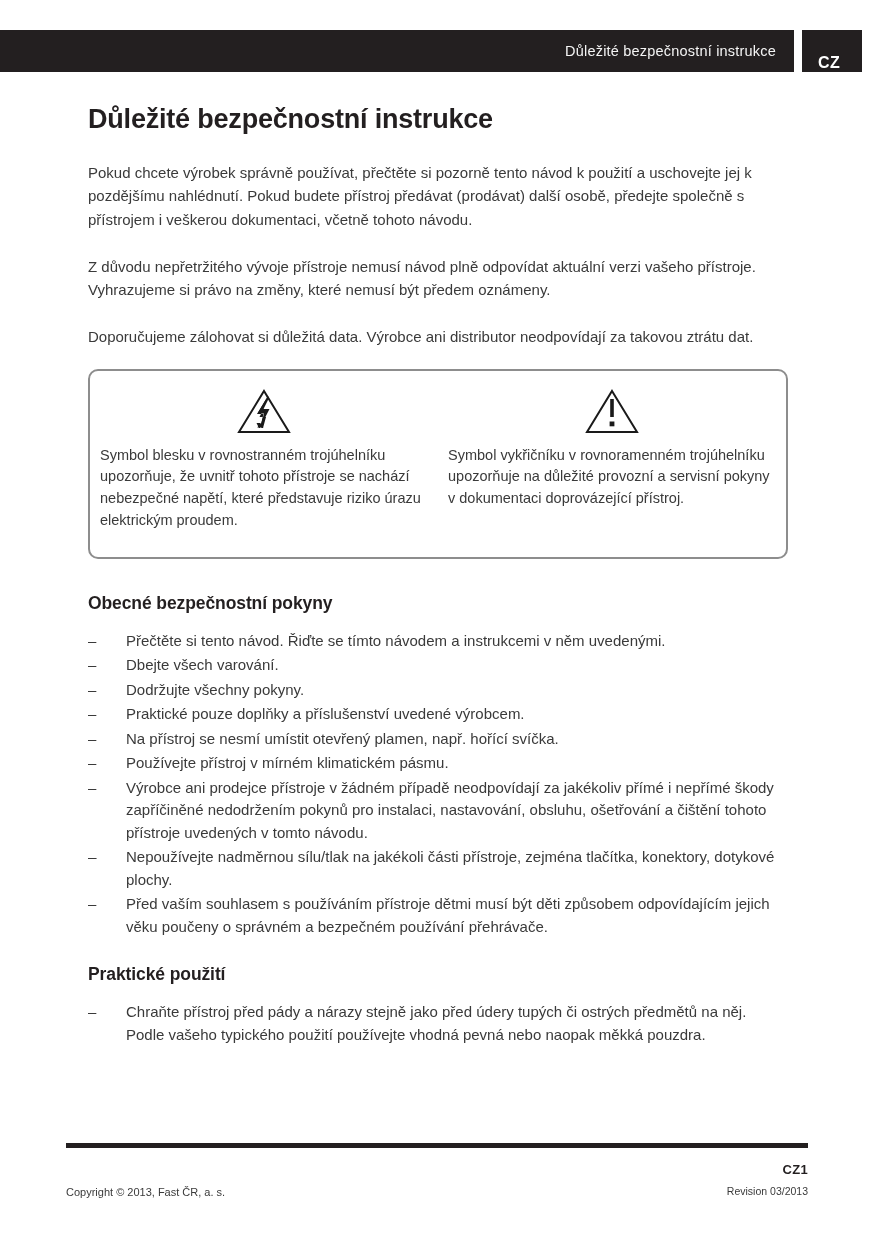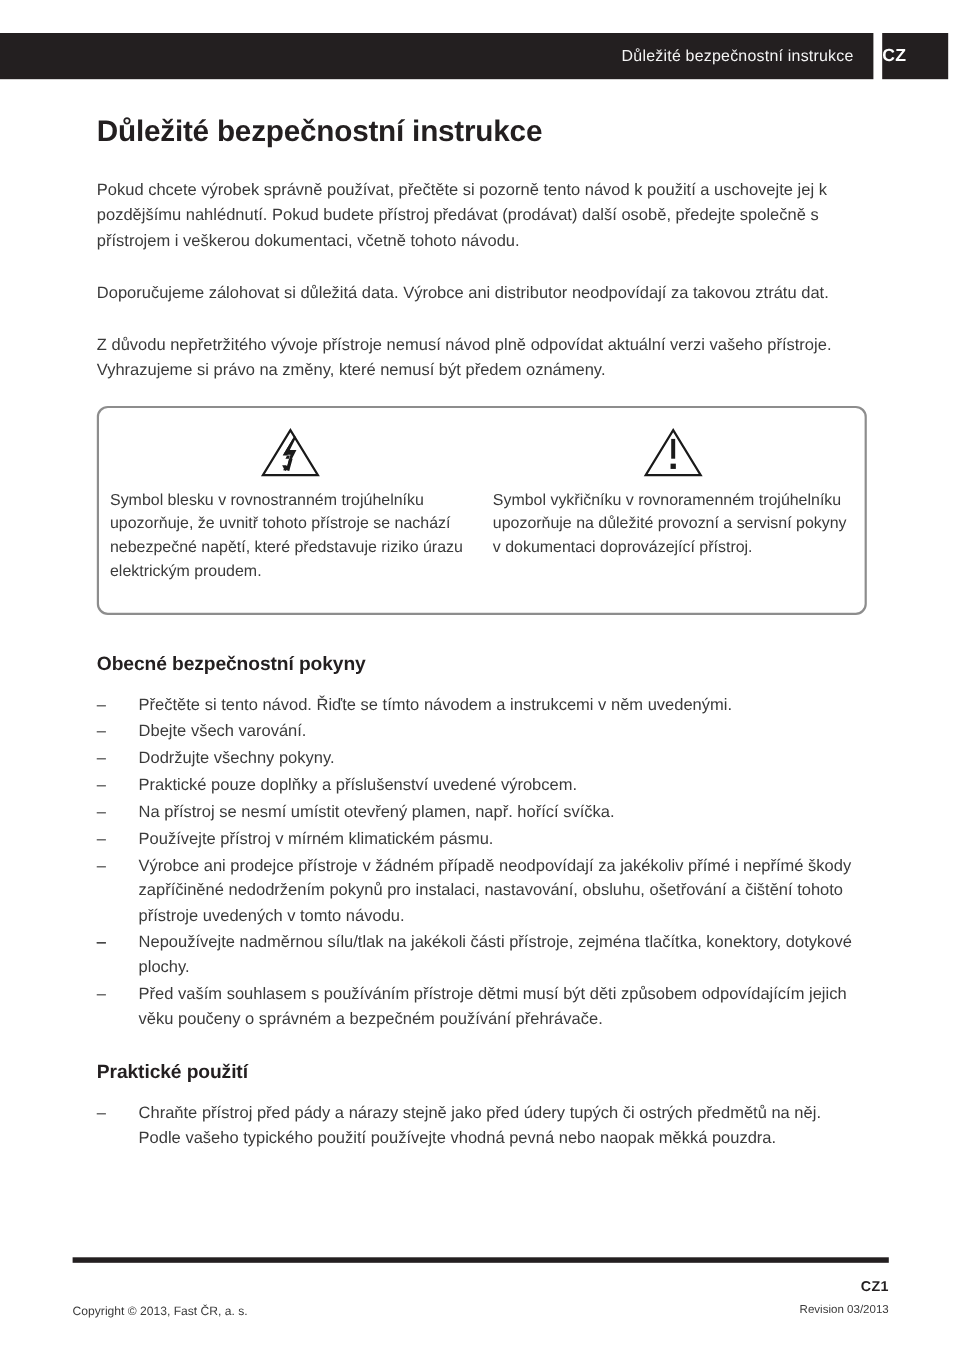--- a/index.html
+++ b/index.html
@@ -45,22 +45,23 @@
     white-space: nowrap;
   }
   .header-lang-box {
     position: absolute;
     left: 802px;
     top: 0;
     width: 60px;
     height: 42px;
     background: #231f20;
     display: flex;
-    align-items: center;
-    box-sizing: border-box;
+    align-items: flex-end;
+    box-sizing: border-box;
+    padding-left: 16px;
   }
   .header-lang-box .lang-text {
     color: #ffffff;
     font-size: 16px;
     font-weight: bold;
     letter-spacing: 0.4px;
   }
 
   
   .content {
@@ -204,22 +205,22 @@
     <span class="lang-text">CZ</span>
   </div>
 </div>
 
 <div class="content">
 
   <h1 class="doc-title">Důležité bezpečnostní instrukce</h1>
 
   <div class="intro-block">
     <p class="body-para">Pokud chcete výrobek správně používat, přečtěte si pozorně tento návod k použití a uschovejte jej k pozdějšímu nahlédnutí. Pokud budete přístroj předávat (prodávat) další osobě, předejte společně s přístrojem i veškerou dokumentaci, včetně tohoto návodu.</p>
+    <p class="body-para">Z důvodu nepřetržitého vývoje přístroje nemusí návod plně odpovídat aktuální verzi vašeho přístroje. Vyhrazujeme si právo na změny, které nemusí být předem oznámeny.</p>
     <p class="body-para">Doporučujeme zálohovat si důležitá data. Výrobce ani distributor neodpovídají za takovou ztrátu dat.</p>
-    <p class="body-para">Z důvodu nepřetržitého vývoje přístroje nemusí návod plně odpovídat aktuální verzi vašeho přístroje. Vyhrazujeme si právo na změny, které nemusí být předem oznámeny.</p>
   </div>
 
   <div class="warning-box">
 
     <div class="warning-cell">
       <div class="warning-icon">
         <svg width="56" height="48" viewBox="0 0 56 48" aria-hidden="true">
           <polygon points="28,4 53,45 3,45" fill="none" stroke="#1a1a1a" stroke-width="2"></polygon>
           <path d="M32 9 L21 27 L27.5 27 L24 41 L23 41 L20.5 36 L24 36 L25.5 41 L27 41 L30 30 L23.5 30 L33 11 Z" fill="#1a1a1a"></path>
           <path d="M31.5 9.5 L21.5 26.5 L28 26.5 L24.3 40 L33.5 22 L27 22 Z" fill="#1a1a1a"></path>

